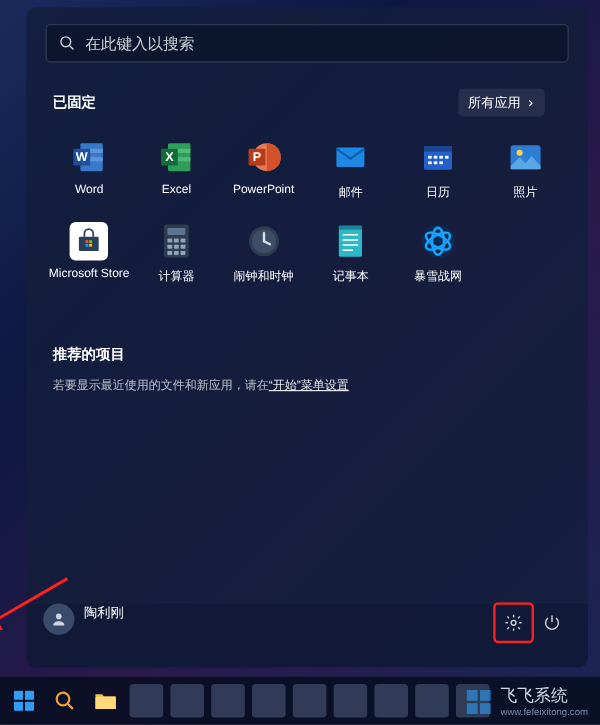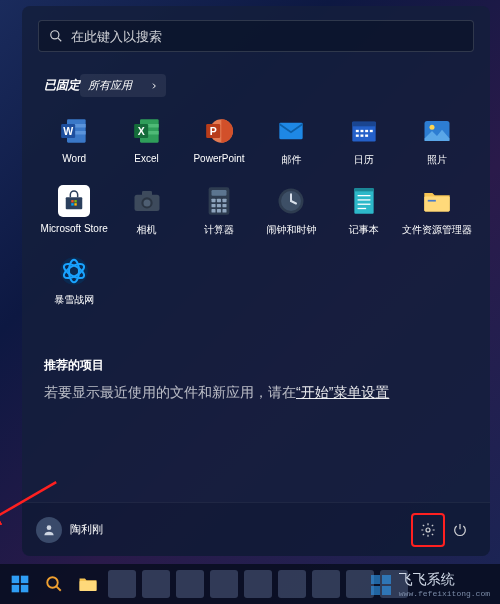--- a/index.html
+++ b/index.html
@@ -23,27 +23,26 @@
     border-radius: 4px; height: 32px;
     padding: 0 10px;
   }
   .search-bar svg { opacity: .8 }
   .search-bar input {
     background: transparent; border: none; outline: none;
     color: #e8e8e8; font-size: 13px; margin-left: 8px; flex: 1;
   }
   .search-bar input::placeholder { color: rgba(255,255,255,0.8); }
   .section-header {
-    display: flex; align-items: center; justify-content: flex-start;
-    margin: 22px 6px 4px 6px;
-    font-style: italic;
+    display: flex; align-items: center; justify-content: space-between;
+    margin: 22px 20px 4px 6px;
   }
   .section-header .label { color: #fff; font-size: 12px; font-weight: 600; }
   .all-apps-btn {
-    display: flex; align-items: center; gap: 18px;
+    display: flex; align-items: center; gap: 4px;
     background: rgba(255,255,255,0.08);
     padding: 4px 8px; border-radius: 4px;
     color: #fff; font-size: 11px;
   }
   .grid {
     display: grid; grid-template-columns: repeat(6, 1fr);
     gap: 2px 0; margin-top: 8px;
   }
   .app {
     display: flex; flex-direction: column; align-items: center;
@@ -55,26 +54,26 @@
     border-radius: 4px; margin-bottom: 6px;
   }
   .app .name { color: #fff; font-size: 10px; text-align: center; white-space: nowrap; }
   .highlight-box {
     position: absolute; inset: -2px;
     border: 2px solid #ff2020; border-radius: 4px;
     pointer-events: none;
   }
   .reco { margin: 40px 6px 0 6px; }
   .reco .title { color: #fff; font-size: 12px; font-weight: 600; }
-  .reco .tip { color: rgba(255,255,255,0.7); font-size: 14px; margin-top: 10px; }
+  .reco .tip { color: rgba(255,255,255,0.7); font-size: 10px; margin-top: 10px; }
   .reco .tip a { color: rgba(255,255,255,0.9); text-decoration: underline; }
   .user-bar {
     margin-top: auto; height: 54px;
     border-top: 1px solid rgba(255,255,255,0.06);
-    display: flex; align-items: center; padding: 0 14px;
+    display: flex; padding: 0 14px;
     margin-left: -16px; margin-right: -16px;
     background: rgba(12,20,45,0.35);
     border-bottom-left-radius: 8px; border-bottom-right-radius: 8px;
   }
   .avatar {
     width: 26px; height: 26px; border-radius: 50%;
     background: #3a4a6a; margin-right: 8px;
     display:flex; align-items:center; justify-content:center;
   }
   .user-name { color: #fff; font-size: 11px; }
@@ -99,21 +98,21 @@
   .tbitem { width: 28px; height: 28px; display:flex; align-items:center; justify-content:center; border-radius:3px; }
   .tbitem.gen { background: rgba(120,140,180,0.35); }
   .arrow-annotation {
     position: absolute; left: 4px; bottom: 56px;
     transform: rotate(42deg);
     pointer-events: none;
   }
   .watermark {
     position: absolute; right: 10px; bottom: 6px;
     display: flex; align-items: center; gap: 6px;
-    color: rgba(255,255,255,0.55); font-size: 12px; pointer-events:none;font-family:Liberation Mono, monospace;
+    color: rgba(255,255,255,0.55); font-size: 12px; pointer-events:none;
   }
   .watermark svg { opacity: .6 }
 </style>
 </head>
 <body>
 
 <div class="start-menu">
 
   <div class="search-bar">
     <svg width="14" height="14" viewBox="0 0 24 24" fill="none" stroke="#fff" stroke-width="2">
@@ -215,31 +214,20 @@
             <path d="M8 8V5a4 4 0 0 1 8 0v3" stroke="#2b3f5c" stroke-width="1.6" fill="none"></path>
             <g>
               <rect x="9" y="11" width="2.6" height="2.6" fill="#f35426"></rect>
               <rect x="12.4" y="11" width="2.6" height="2.6" fill="#81bc06"></rect>
               <rect x="9" y="14.4" width="2.6" height="2.6" fill="#05a6f0"></rect>
               <rect x="12.4" y="14.4" width="2.6" height="2.6" fill="#ffba08"></rect>
             </g>
           </svg>
         </div>
       <span class="name">Microsoft Store</span>
-    </div>
-    <div class="app">
-      <div class="icon-box">
-          <svg width="30" height="30" viewBox="0 0 24 24">
-            <rect x="2" y="7" width="20" height="13" rx="2" fill="#3d4a5c"></rect>
-            <rect x="8" y="4" width="8" height="4" rx="1" fill="#3d4a5c"></rect>
-            <circle cx="12" cy="13.5" r="4.5" fill="#2a3442"></circle>
-            <circle cx="12" cy="13.5" r="2.8" fill="#4e5e72"></circle>
-          </svg>
-        </div>
-      <span class="name">相机</span>
     </div>
     <div class="app">
       <div class="icon-box">
           <svg width="26" height="30" viewBox="0 0 20 26">
             <rect x="1" y="1" width="18" height="24" rx="2" fill="#2e3c50"></rect>
             <rect x="3.5" y="3.5" width="13" height="5" rx="1" fill="#5c7590"></rect>
             <g fill="#8ea4bd">
               <rect x="3.5" y="11" width="3.5" height="3" rx=".5"></rect>
               <rect x="8.2" y="11" width="3.5" height="3" rx=".5"></rect>
               <rect x="13" y="11" width="3.5" height="3" rx=".5"></rect>
@@ -276,30 +264,20 @@
               <line x1="5" y1="13" x2="17" y2="13"></line>
               <line x1="5" y1="17" x2="17" y2="17"></line>
               <line x1="5" y1="21" x2="13" y2="21"></line>
             </g>
           </svg>
         </div>
       <span class="name">记事本</span>
     </div>
     <div class="app">
       <div class="icon-box">
-          <svg width="30" height="28" viewBox="0 0 26 22">
-            <path d="M2 4h7l2 2h13v13a1 1 0 0 1-1 1H3a1 1 0 0 1-1-1z" fill="#f6c453"></path>
-            <rect x="2" y="7" width="22" height="13" rx="1" fill="#ffd97a"></rect>
-            <rect x="5" y="10" width="7" height="1.5" fill="#4a7cc9"></rect>
-          </svg>
-        </div>
-      <span class="name">文件资源管理器</span>
-    </div>
-    <div class="app">
-      <div class="icon-box">
           <svg width="30" height="30" viewBox="0 0 24 24">
             <circle cx="12" cy="12" r="11" fill="#0a2a52"></circle>
             <g stroke="#19a3ff" stroke-width="1.6" fill="none">
               <ellipse cx="12" cy="12" rx="9" ry="4" transform="rotate(30 12 12)"></ellipse>
               <ellipse cx="12" cy="12" rx="9" ry="4" transform="rotate(-30 12 12)"></ellipse>
               <ellipse cx="12" cy="12" rx="9" ry="4" transform="rotate(90 12 12)"></ellipse>
             </g>
           </svg>
         </div>
       <span class="name">暴雪战网</span>

